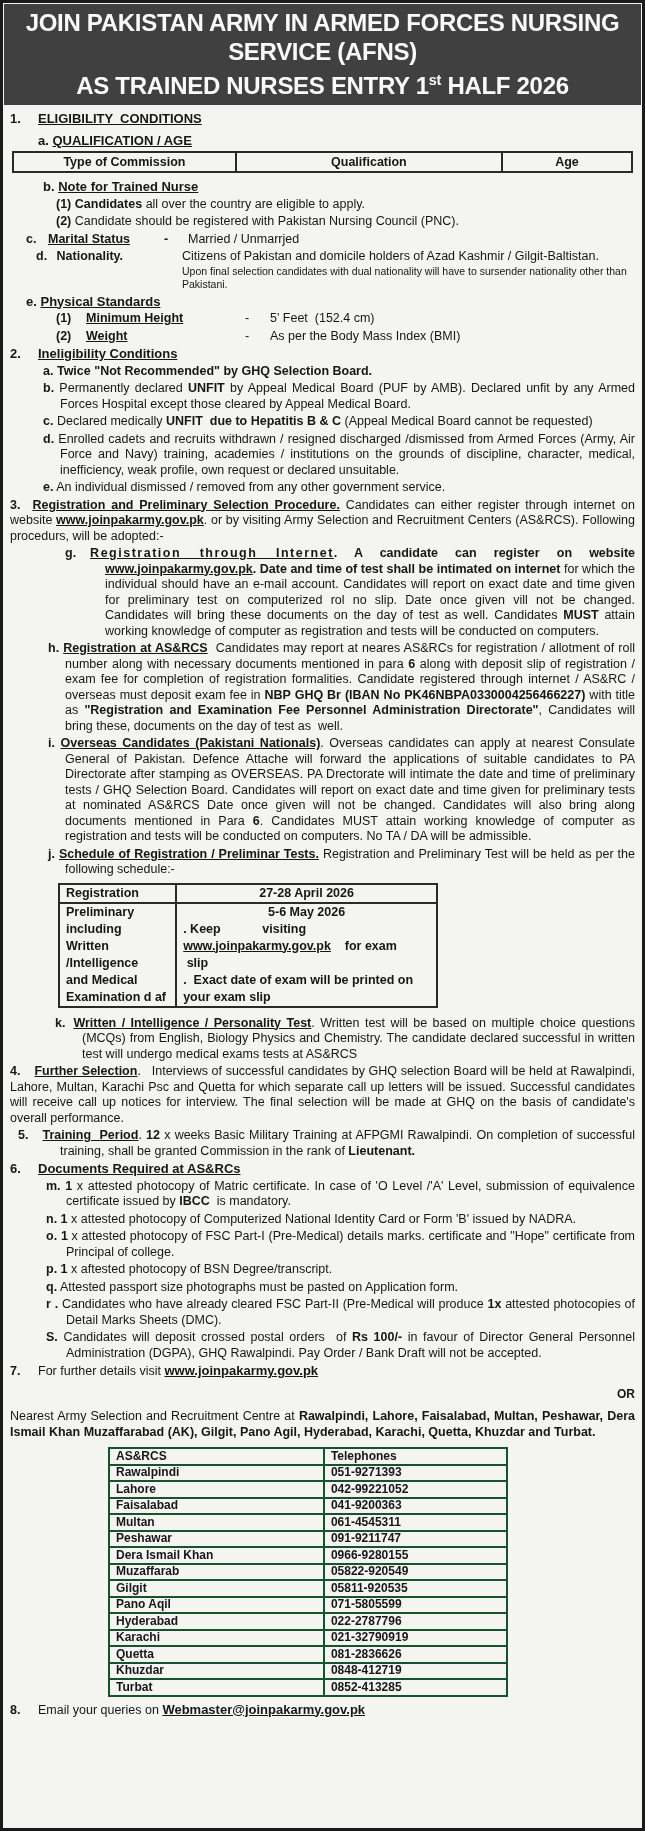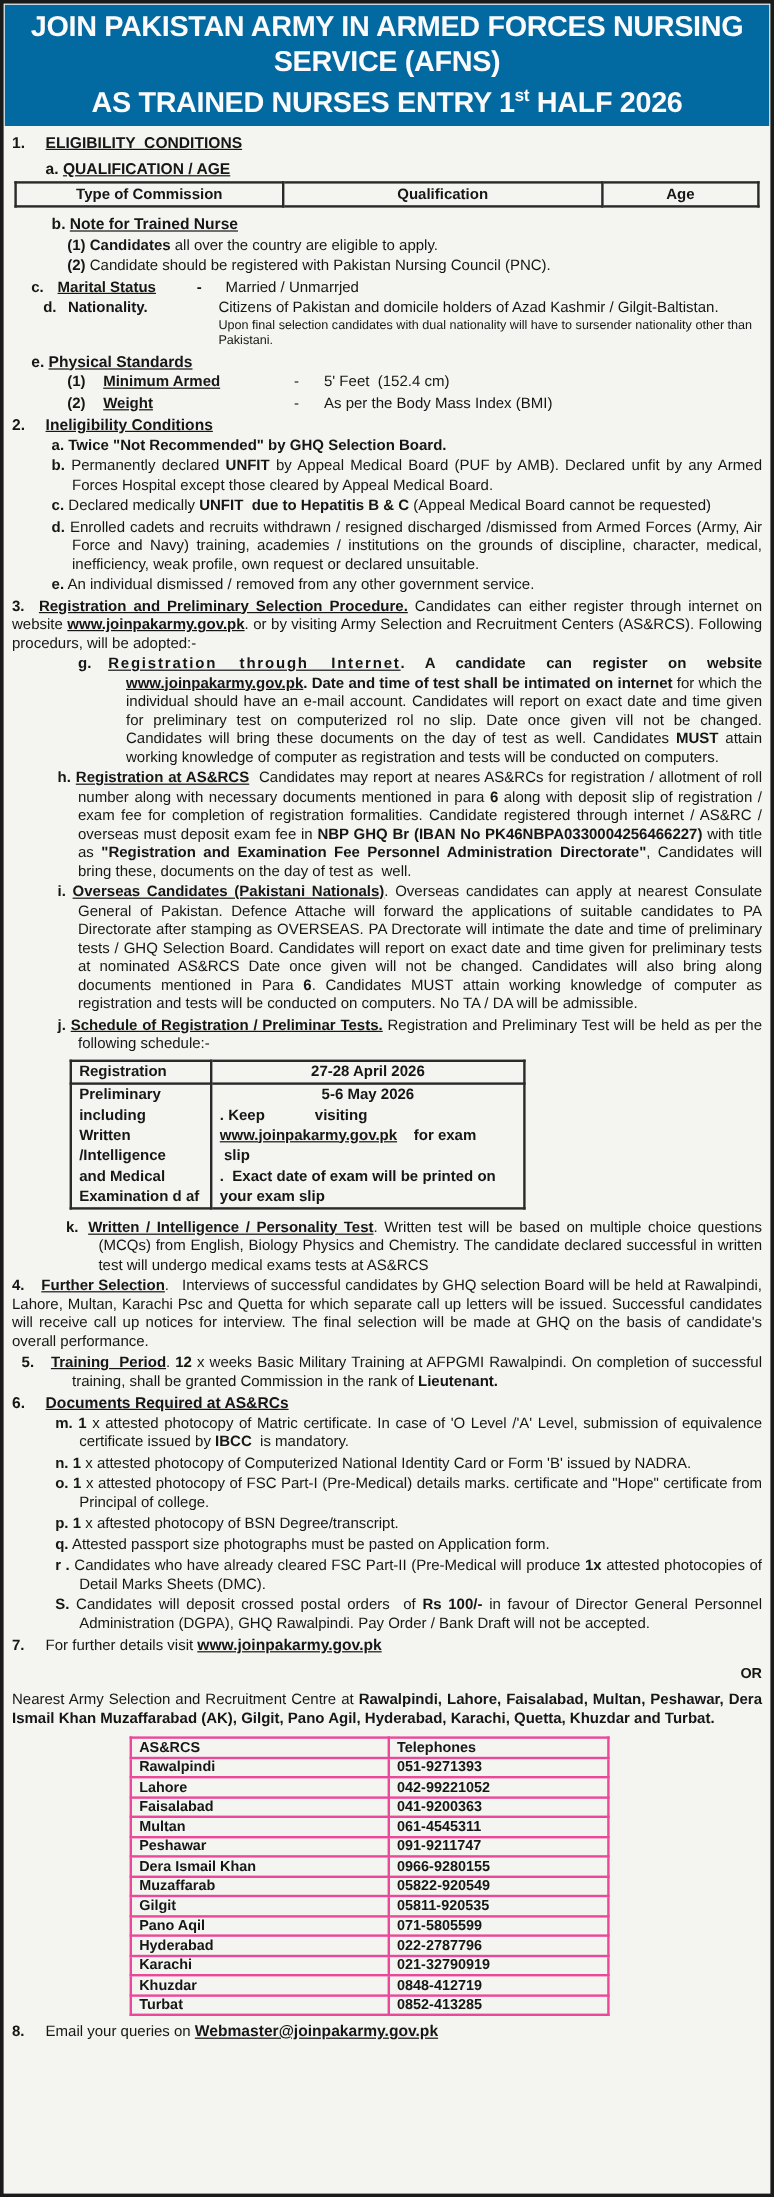--- a/index.html
+++ b/index.html
@@ -6,21 +6,21 @@
   html,body { margin:0; padding:0; background:#d8d8d6; }
   .page {
     position:relative; width:645px; height:1831px; margin:0 auto;
     background:#f4f4f1; color:#161616;
     border:3px solid #1a1a1a;
     font-family:"Liberation Sans", sans-serif;
     font-size:12.5px; line-height:15.5px;
     overflow:hidden;
   }
   .header-box {
-    background:#0369a1; color:#fafafa; margin:1px;
+    background:#404040; color:#fafafa; margin:1px;
     text-align:center; font-weight:700;
     font-size:24px; line-height:29px; letter-spacing:-0.3px;
     padding:4px 2px 5px 2px;
   }
   .header-box sup { font-size:0.6em; }
   .content { padding:5px 7px 0 7px; }
   .content > div { margin-bottom:2px; }
 
   .b { font-weight:700; }
   .u { text-decoration:underline; }
@@ -71,21 +71,21 @@
   .sched-table td {
     border:2px solid #2a2a2a; font-weight:700; font-size:12.5px;
     line-height:17px; padding:0 6px; vertical-align:top;
   }
   .sched-c1 { width:31%; }
   .center { text-align:center; }
 
   
   .phone-table { border-collapse:collapse; margin:7px 0 5px 98px; width:400px; }
   .phone-table th, .phone-table td {
-    border:2px solid #ec4899; font-weight:700; font-size:12px;
+    border:2px solid #14532d; font-weight:700; font-size:12px;
     line-height:13.5px; padding:0.5px 6px; text-align:left;
   }
   .phone-city { width:54%; }
 
   .or-row { text-align:right; font-weight:700; font-size:12px; margin:7px 0 7px 0 !important; }
   .mt6 { margin-top:6px; }
   .mb4 { margin-bottom:4px !important; }
 </style>
 </head>
 <body>
@@ -145,21 +145,21 @@
         <div>Citizens of Pakistan and domicile holders of Azad Kashmir / Gilgit-Baltistan.</div>
         <div class="small-note">Upon final selection candidates with dual nationality will have to sursender nationality other than Pakistani.</div>
       </div>
     </div>
 
     <div class="p-c fs13">
       <span class="b">e.</span>
       <span class="b u">Physical Standards</span>
     </div>
     <div class="p-e-item">
-      <span class="b lbl-e">(1)</span><span class="b u head-e">Minimum Armed</span><span class="dash-e">-</span><span class="pre">5' Feet  (152.4 cm)</span>
+      <span class="b lbl-e">(1)</span><span class="b u head-e">Minimum Height</span><span class="dash-e">-</span><span class="pre">5' Feet  (152.4 cm)</span>
     </div>
     <div class="p-e-item">
       <span class="b lbl-e">(2)</span><span class="b u head-e">Weight</span><span class="dash-e">-</span><span>As per the Body Mass Index (BMI)</span>
     </div>
 
     <div class="fs13">
       <span class="b num-col">2.</span><span class="b u">Ineligibility Conditions</span>
     </div>
     <div class="ineg">
       <span class="b">a.</span>
@@ -328,20 +328,24 @@
           </tr>
       <tr>
             <td>Hyderabad</td>
             <td>022-2787796</td>
           </tr>
       <tr>
             <td>Karachi</td>
             <td>021-32790919</td>
           </tr>
       <tr>
+            <td>Quetta</td>
+            <td>081-2836626</td>
+          </tr>
+      <tr>
             <td>Khuzdar</td>
             <td>0848-412719</td>
           </tr>
       <tr>
             <td>Turbat</td>
             <td>0852-413285</td>
           </tr>
     </tbody>
       </table>
 

